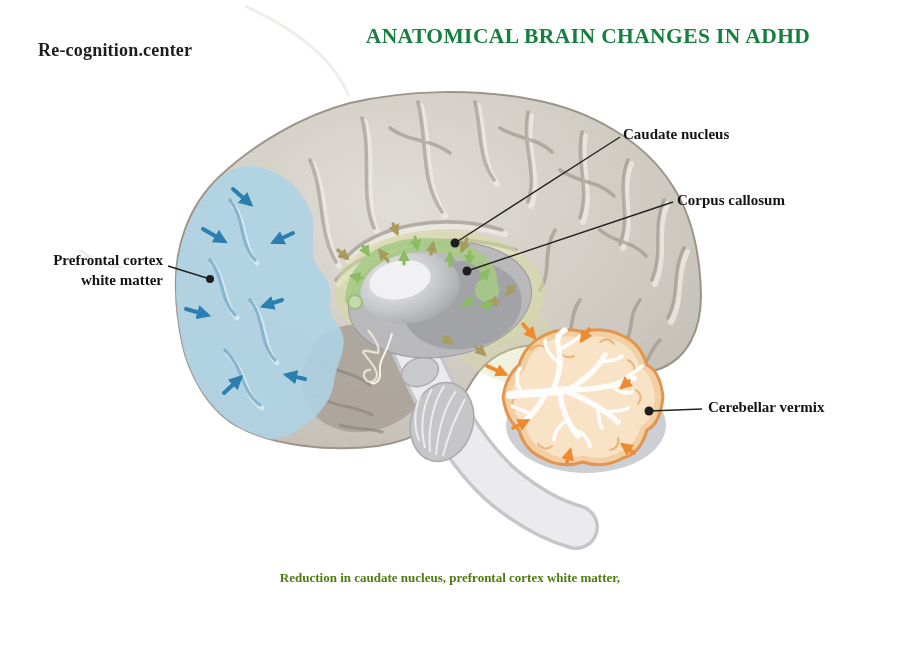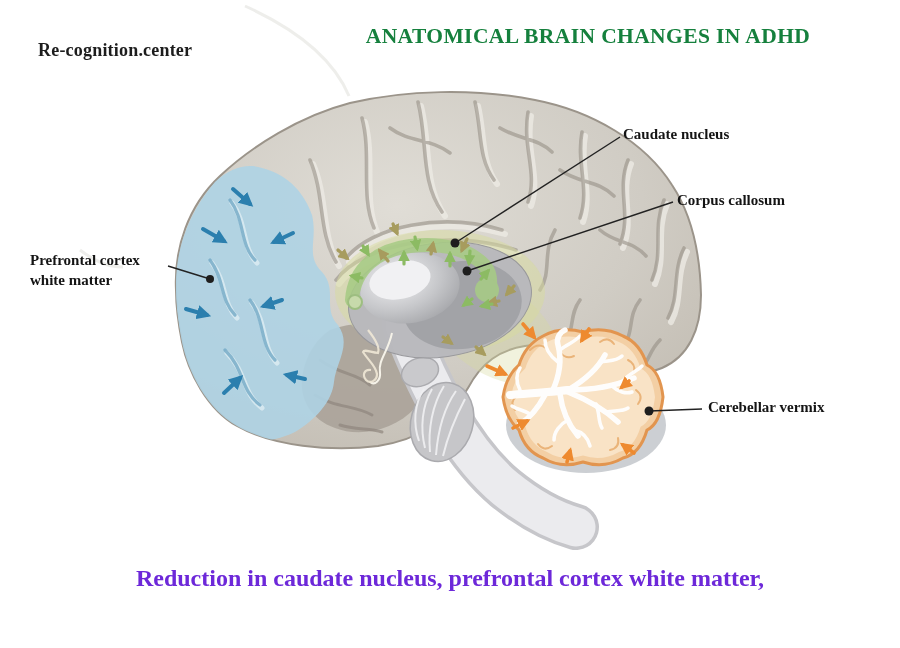--- a/index.html
+++ b/index.html
@@ -16,25 +16,25 @@
     position:absolute;left:290px;right:14px;top:24px;text-align:center;
     font-size:21.5px;font-weight:bold;color:#15803d;letter-spacing:.4px;
   }
   .anno{
     position:absolute;font-size:15px;font-weight:bold;color:#141414;
     white-space:nowrap;
   }
   .anno.caudate{left:623px;top:126px;text-align:right;}
   .anno.corpus{left:677px;top:192px;text-align:right;}
   .anno.cerebellar{left:708px;top:399px;}
-  .anno.prefrontal{left:30px;top:251px;width:133px;text-align:left;
+  .anno.prefrontal{left:30px;top:251px;width:133px;text-align:right;
     white-space:normal;line-height:1.32;}
   .caption{
     position:absolute;left:0;right:0;top:564px;text-align:center;
-    font-size:24px;font-weight:bold;color:#6d28d9;line-height:28px;
+    font-size:13px;font-weight:bold;color:#4d7c0f;line-height:28px;
   }
 </style>
 </head>
 <body>
 
 <div class="stage">
 
   <svg width="900" height="648" viewBox="0 0 900 648">
     <defs>
       <radialGradient id="gBrain" cx="42%" cy="32%" r="78%">

